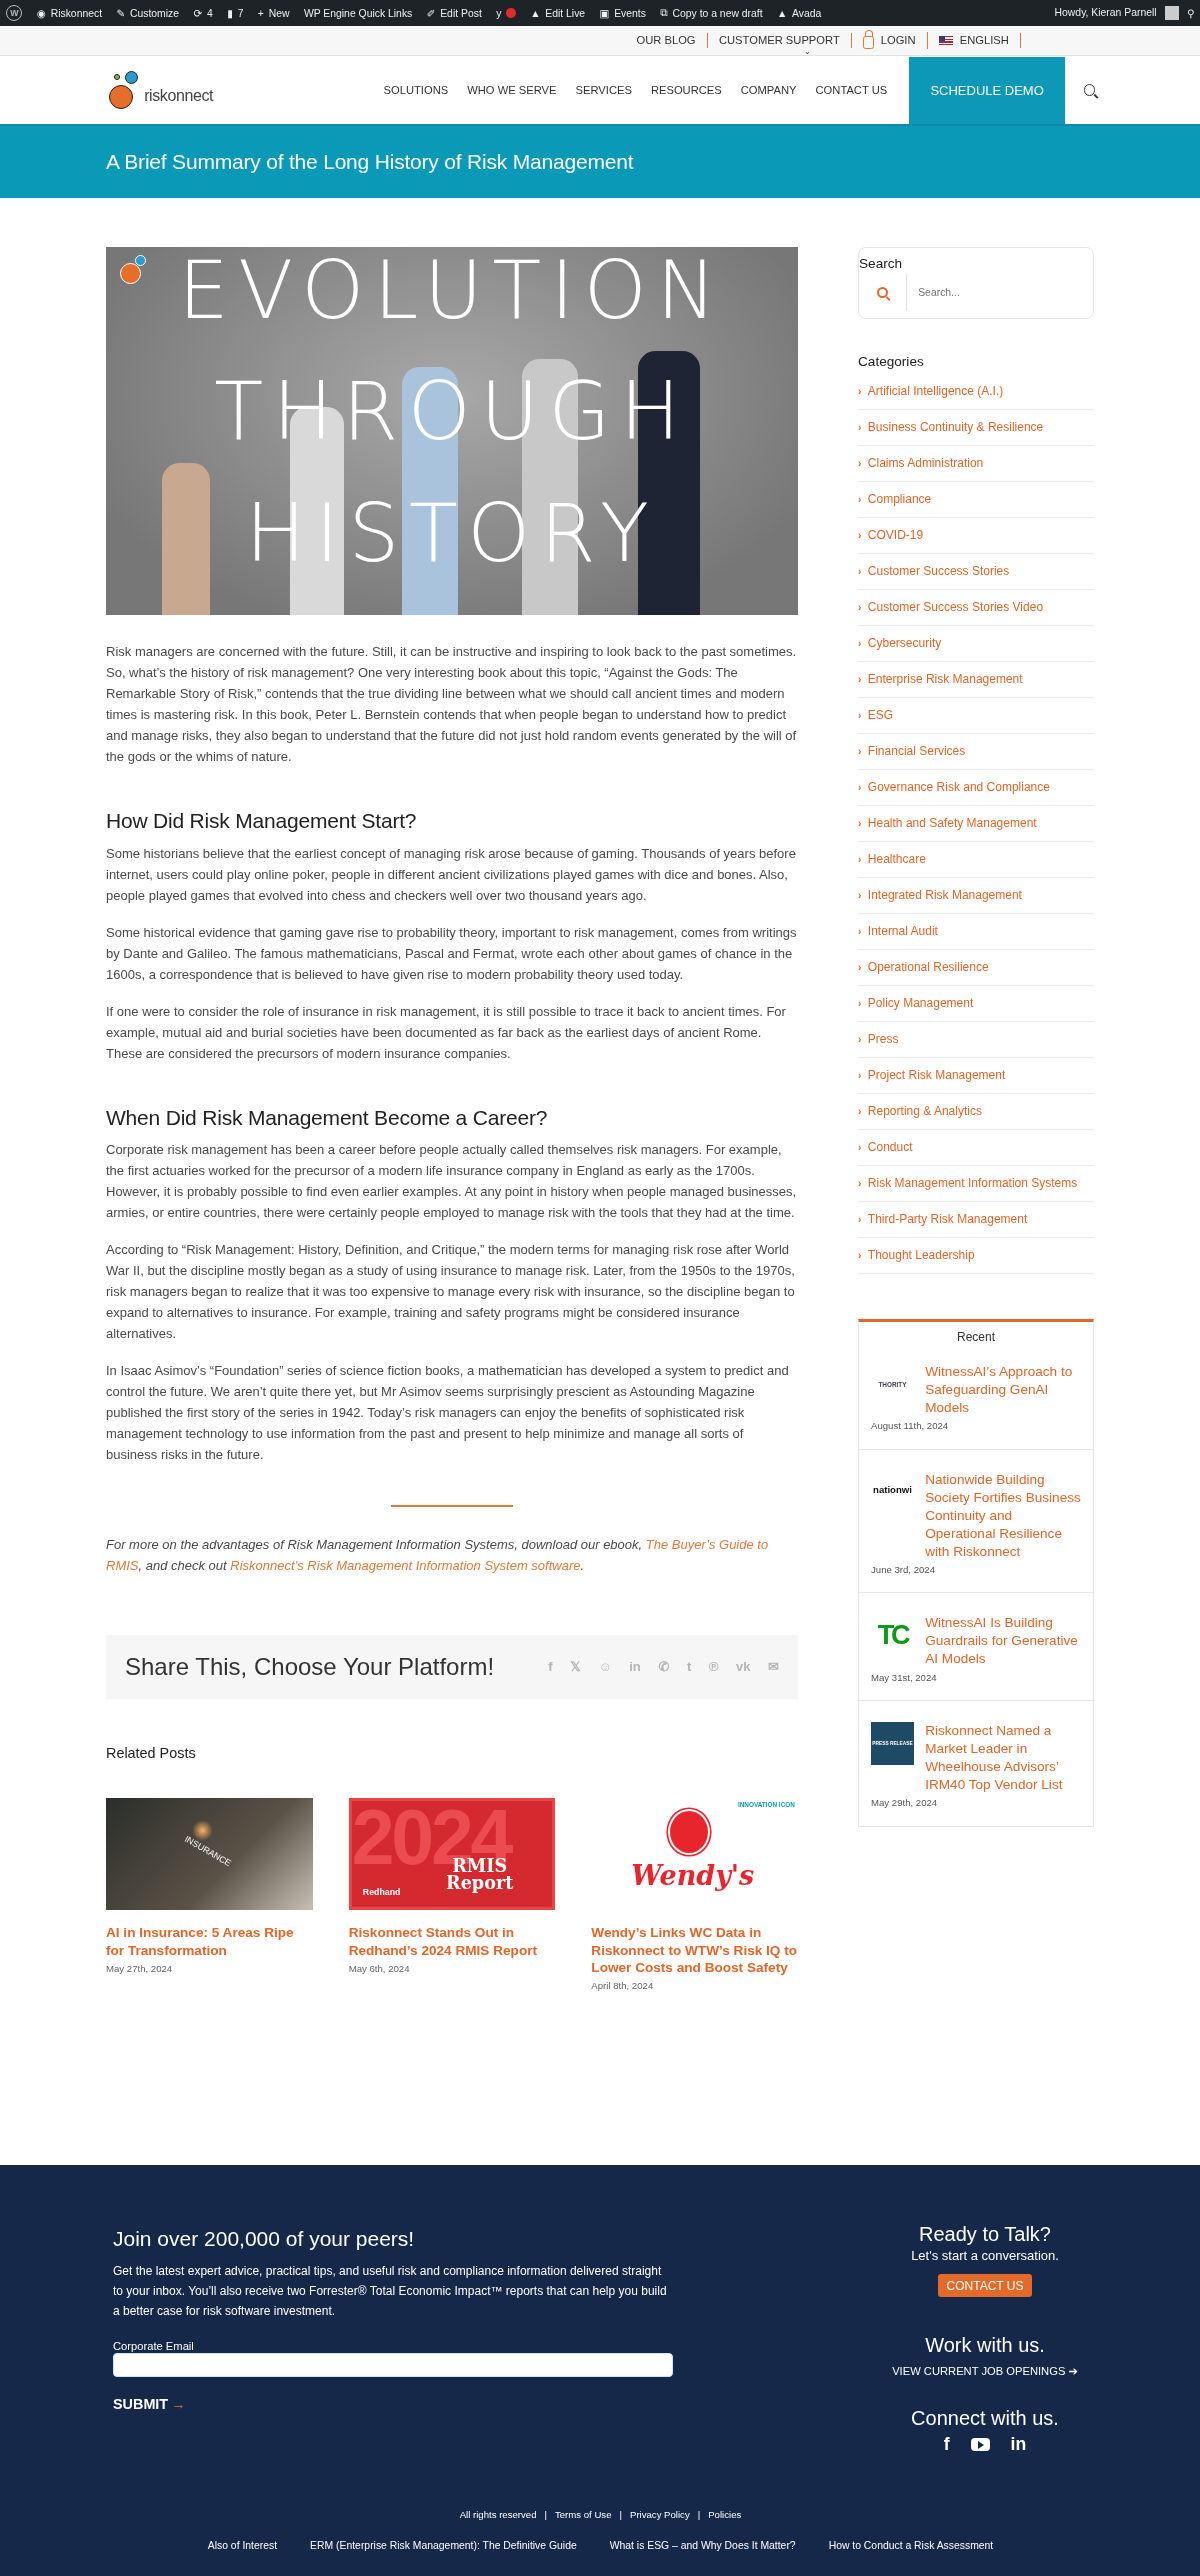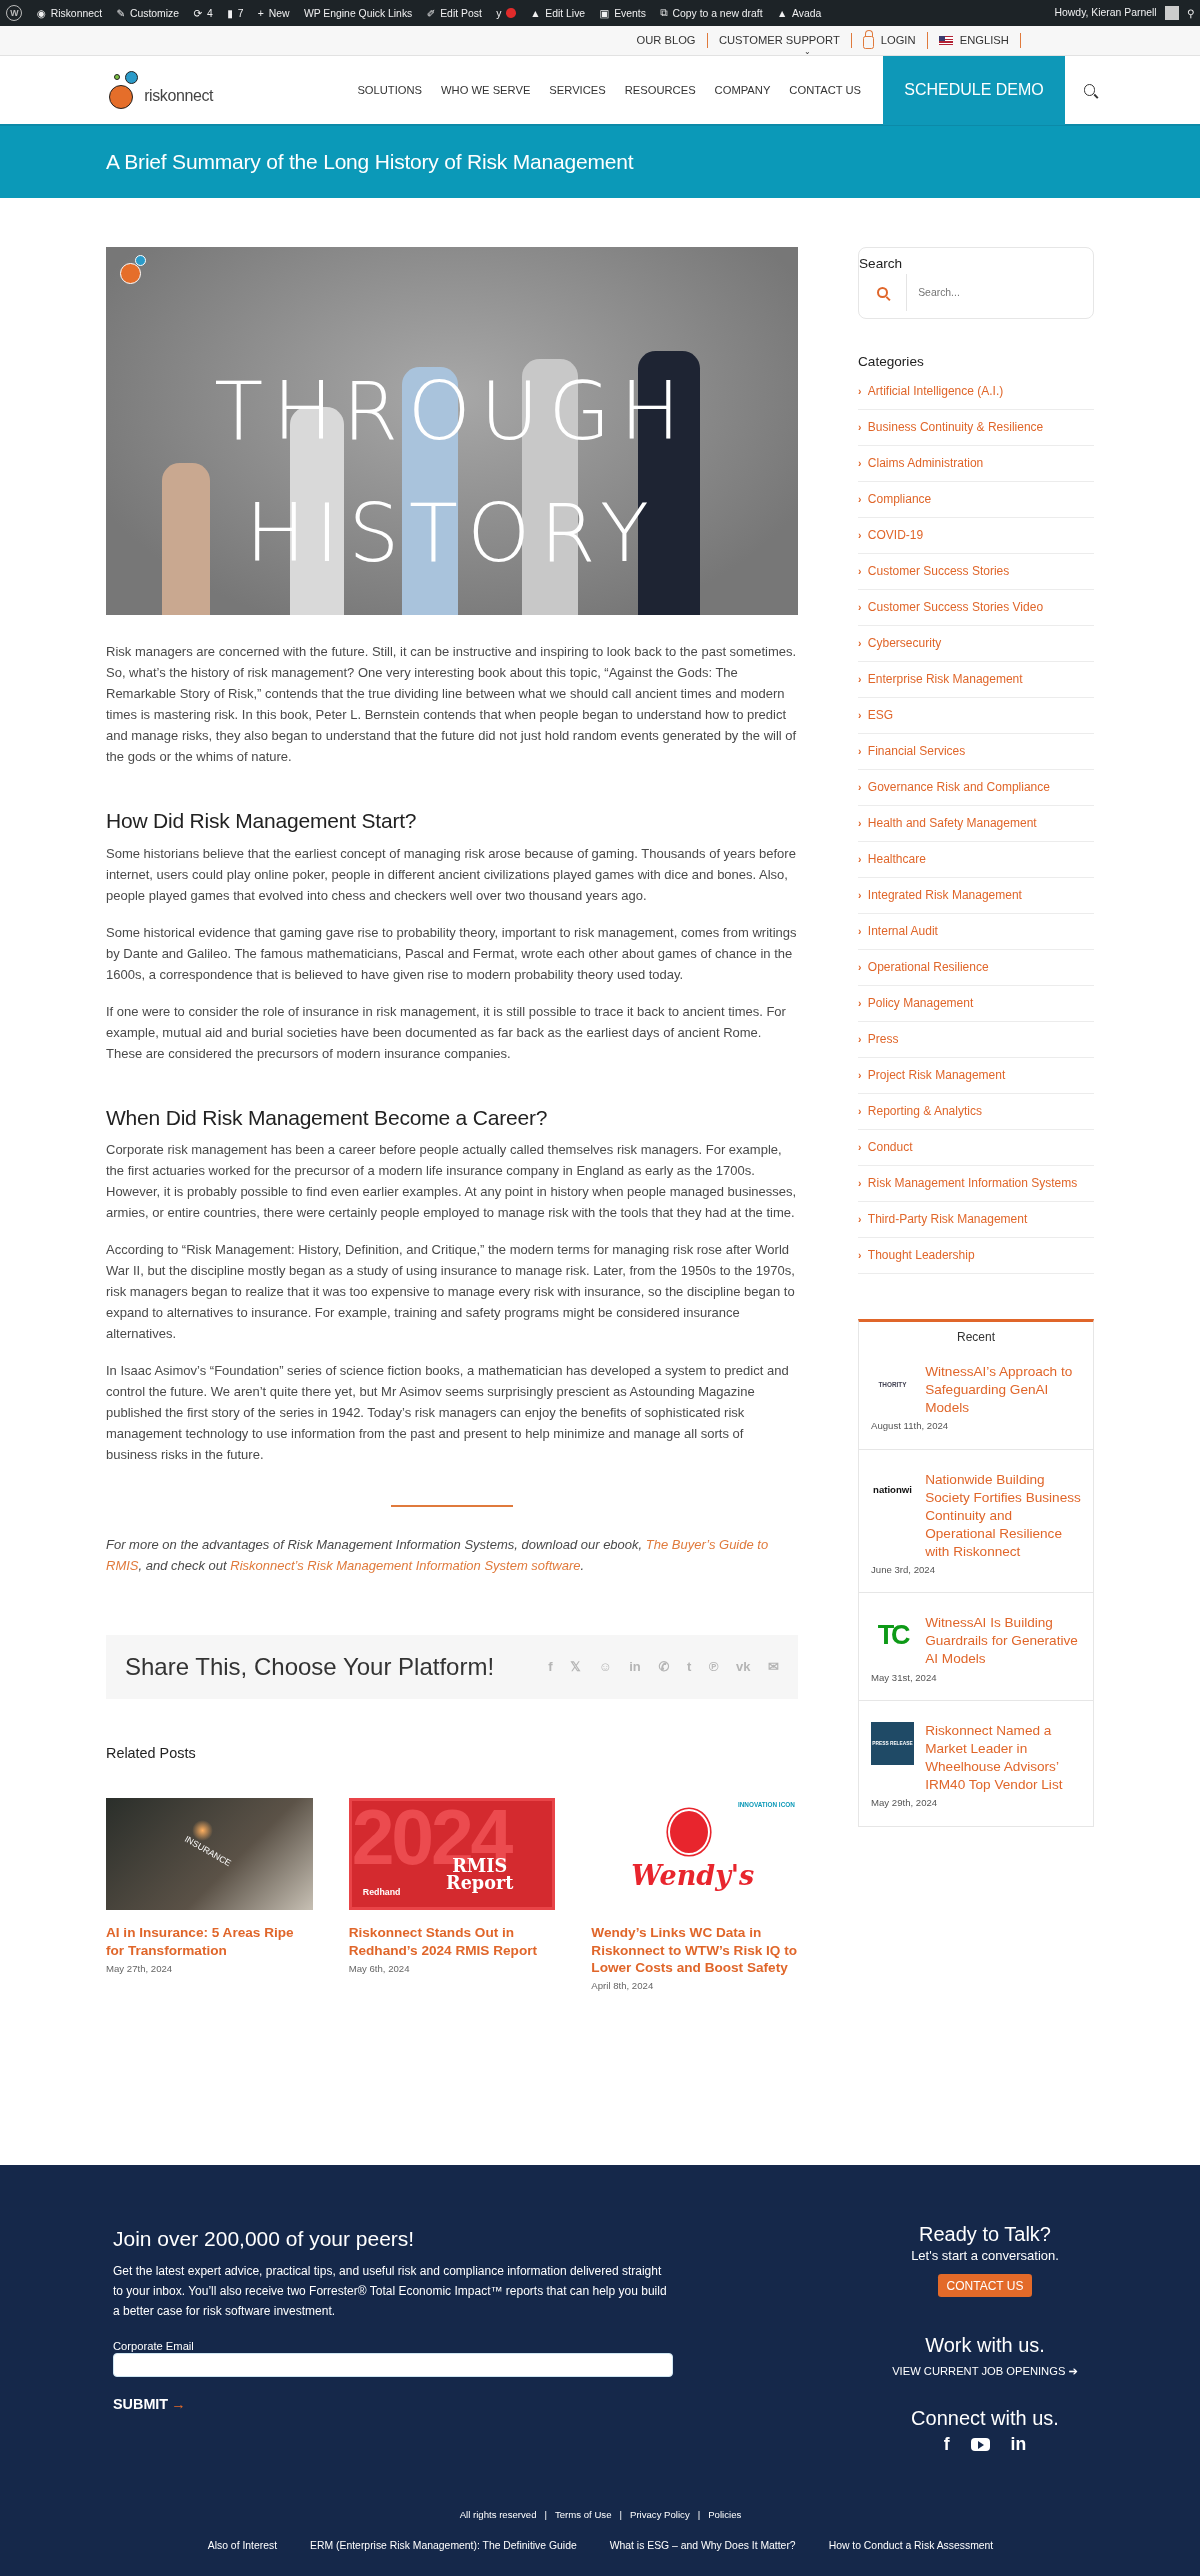--- a/index.html
+++ b/index.html
@@ -24,21 +24,21 @@
 .util .chev{position:absolute;left:804px;top:21px;font-size:8px;color:#333}
 
 .header{height:70px;display:flex;align-items:center;padding:0 106px;border-bottom:2.4px solid #0c8aa8}
 .logo{display:flex;align-items:center;gap:3.2px}
 .logo .mark{position:relative;width:35px;height:42px}
 .logo .c1{position:absolute;left:3.2px;top:16px;width:24px;height:24px;border-radius:50%;background:#e56e2a;border:1.6px solid #222}
 .logo .c2{position:absolute;left:19px;top:1.6px;width:13px;height:13px;border-radius:50%;background:#2b9bc9;border:1.6px solid #222}
 .logo .c3{position:absolute;left:8px;top:4.8px;width:6.4px;height:6.4px;border-radius:50%;background:#7bc043;border:0.8px solid #222}
 .logo .txt{font-size:16px;color:#444;margin-top:11.2px;letter-spacing:-0.4px}
 .nav{margin-left:auto;display:flex;align-items:center;gap:19px;font-size:11.2px;color:#333}
-.demo{background:#0e98b8;color:#fff;padding:26px 21px;font-size:16px;margin-left:3.2px}
+.demo{background:#0e98b8;color:#fff;padding:26px 21px;font-size:13px;margin-left:3.2px}
 .srch-i{width:11.2px;height:11.2px;border:1.6px solid #333;border-radius:50%;position:relative}
 .srch-i:after{content:"";position:absolute;width:1.6px;height:4.8px;background:#333;right:-2.4px;bottom:-4px;transform:rotate(-45deg)}
 
 .band{height:72px;background:#0b99b8;display:flex;align-items:center;padding-left:106px}
 .band h1{color:#fff;font-weight:normal;font-size:21px;letter-spacing:-0.2px}
 
 .main{position:absolute;left:106px;top:247px;width:692px}
 .hero{width:692px;height:368px;background:radial-gradient(ellipse at 50% 40%,#a8a8a8,#777 80%);position:relative;overflow:hidden}
 .hero .line{position:absolute;left:0;right:0;text-align:center;color:#fff;font-family:"DejaVu Sans",sans-serif;font-weight:200;letter-spacing:9.6px;font-size:80px}
 .hero .fig{position:absolute;bottom:0;border-radius:17.6px 17.6px 0 0}
@@ -204,20 +204,21 @@
 
 <div class="main">
   <div class="hero">
     <span class="hm"></span>
       <span class="hm2"></span>
     <div class="fig" style="left:56px;width:48px;height:152px;background:#c9a890"></div>
     <div class="fig" style="left:184px;width:54px;height:208px;background:#d9d9d9"></div>
     <div class="fig" style="left:296px;width:56px;height:248px;background:#a9c3dc"></div>
     <div class="fig" style="left:416px;width:56px;height:256px;background:#c8c8c8"></div>
     <div class="fig" style="left:532px;width:62px;height:264px;background:#1e2433"></div>
+    <div class="line" style="top:-3.2px">EVOLUTION</div>
     <div class="line" style="top:118px">THROUGH</div>
     <div class="line" style="top:240px">HISTORY</div>
   </div>
 
   <div class="art">
     <p>Risk managers are concerned with the future. Still, it can be instructive and inspiring to look back to the past sometimes. So, what’s the history of risk management? One very interesting book about this topic, “Against the Gods: The Remarkable Story of Risk,” contends that the true dividing line between what we should call ancient times and modern times is mastering risk. In this book, Peter L. Bernstein contends that when people began to understand how to predict and manage risks, they also began to understand that the future did not just hold random events generated by the will of the gods or the whims of nature.</p>
 
     <h2>How Did Risk Management Start?</h2>
     <p>Some historians believe that the earliest concept of managing risk arose because of gaming. Thousands of years before internet, users could play online poker, people in different ancient civilizations played games with dice and bones. Also, people played games that evolved into chess and checkers well over two thousand years ago.</p>
     <p>Some historical evidence that gaming gave rise to probability theory, important to risk management, comes from writings by Dante and Galileo. The famous mathematicians, Pascal and Fermat, wrote each other about games of chance in the 1600s, a correspondence that is believed to have given rise to modern probability theory used today.</p>

